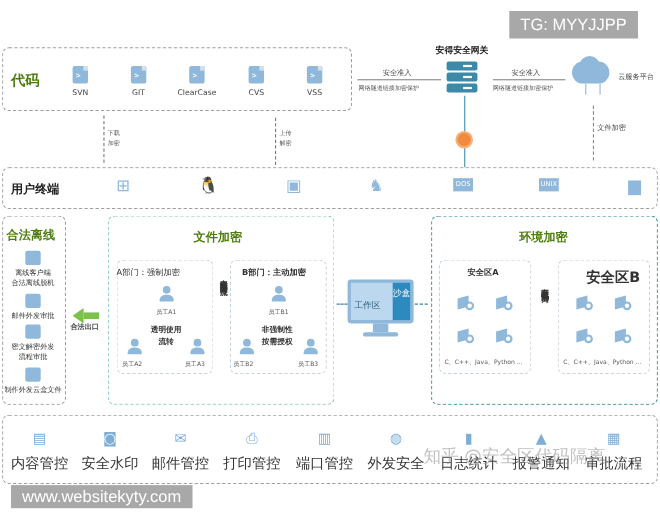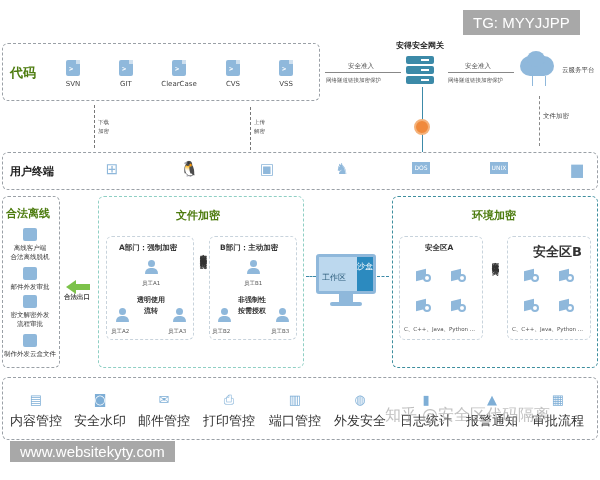--- a/index.html
+++ b/index.html
@@ -140,21 +140,21 @@
     <div class="ic"></div>
     <div class="lbl">制作外发云盒文件</div>
   </div>
 <div class="abs" style="left:66px;top:280px;width:0;height:0;border-top:7px solid transparent;border-bottom:7px solid transparent;border-right:10px solid #7cc24a"></div>
 <div class="abs" style="left:76px;top:284px;width:14px;height:6px;background:#7cc24a"></div>
 <div class="abs small" style="left:64px;top:293px;font-weight:bold">合法出口</div>
 
 <div class="abs dash-green" style="left:98px;top:196px;width:206px;height:172px"></div>
 <div class="abs sec-title" style="left:176px;top:208px;font-size:11px">文件加密</div>
 <div class="abs dash" style="left:106px;top:236px;width:88px;height:104px;border-color:#c8d3dc"></div>
-<div class="abs" style="left:119px;top:243px;font-size:7.5px;font-weight:bold">A部门：强制加密</div>
+<div class="abs" style="left:106px;top:243px;font-size:7.5px;font-weight:normal">A部门：强制加密</div>
 <div class="user" style="left:142px;top:260px">
     <div class="head"></div>
     <div class="body"></div>
   </div>
 <div class="abs tiny" style="left:142px;top:280px">员工A1</div>
 <div class="user" style="left:113px;top:308px">
     <div class="head"></div>
     <div class="body"></div>
   </div>
 <div class="abs tiny" style="left:111px;top:328px">员工A2</div>

